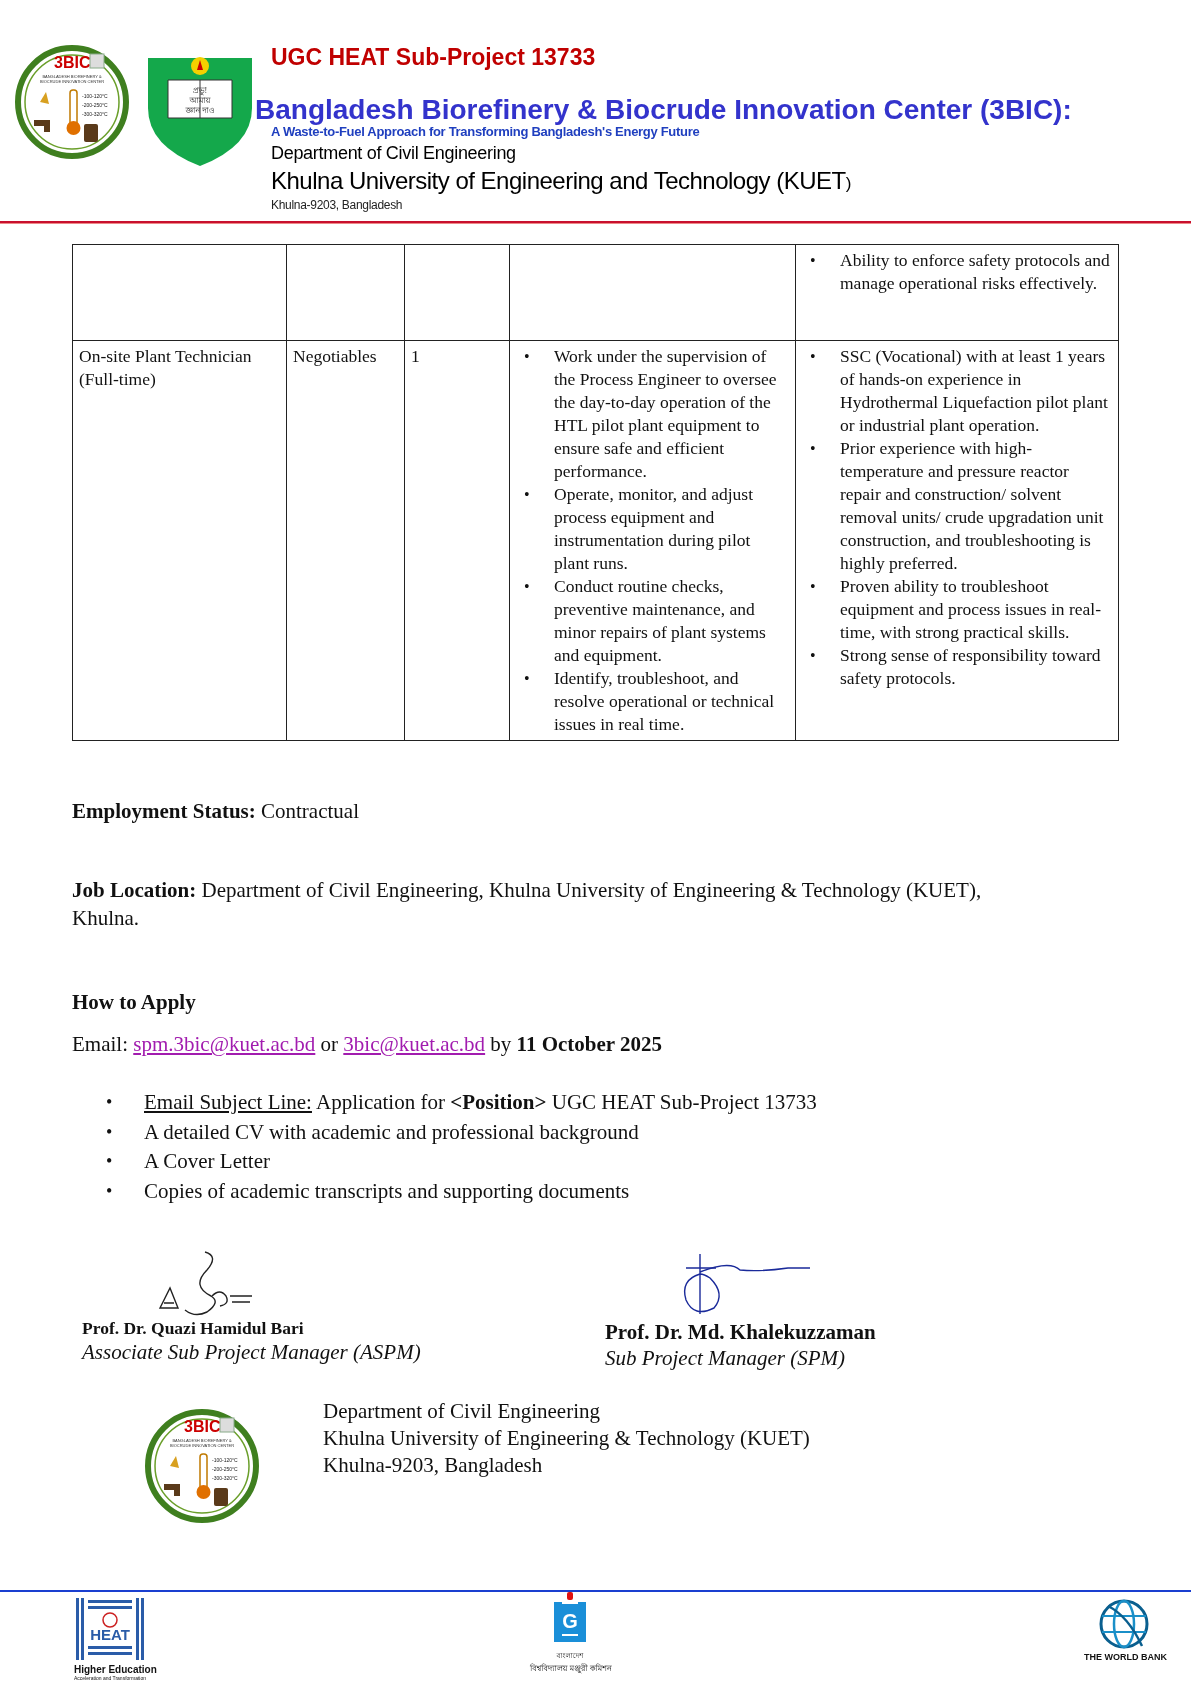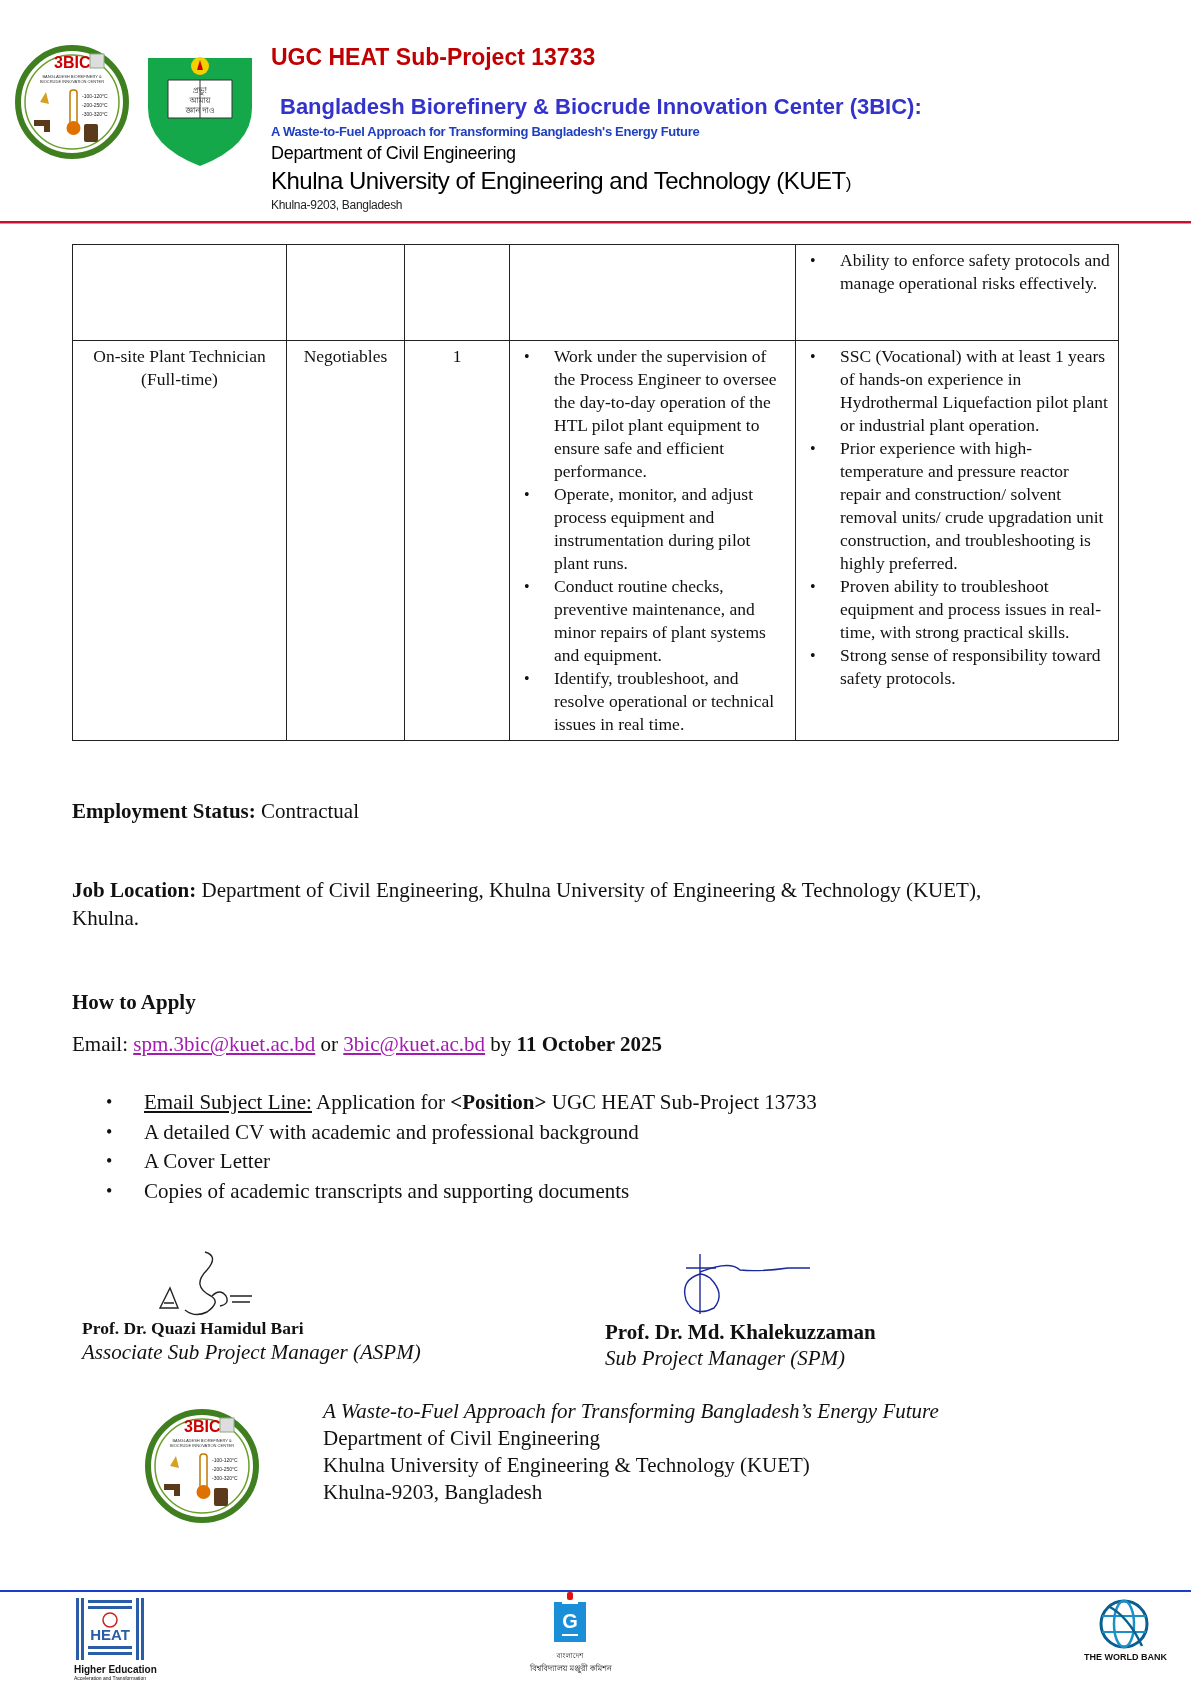--- a/index.html
+++ b/index.html
@@ -1,32 +1,32 @@
 <!DOCTYPE html>
 <html><head>
 <meta charset="utf-8">
 <style>
   html, body { margin: 0; padding: 0; background: #ffffff; }
   body { width: 1191px; height: 1684px; position: relative; overflow: hidden; font-family: "Liberation Serif", serif; color: #111; }
   .abs { position: absolute; }
 
   
   .hdr-title { left: 271px; top: 44px; font-family: "Liberation Sans", sans-serif; font-weight: bold; font-size: 23px; color: #c00000; white-space: nowrap; }
-  .hdr-center { left: 280px; top: 94px; font-family: "Liberation Sans", sans-serif; font-weight: bold; font-size: 22px; color: #3333cc; white-space: nowrap; }
+  .hdr-center { left: 255px; top: 94px; font-family: "Liberation Sans", sans-serif; font-weight: bold; font-size: 28px; color: #3333cc; white-space: nowrap; }
   .hdr-tagline { left: 271px; top: 124px; font-family: "Liberation Sans", sans-serif; font-weight: bold; font-size: 13px; color: #1f3fbf; white-space: nowrap; letter-spacing: -0.3px; }
   .hdr-dept { left: 271px; top: 143px; font-family: "Liberation Sans", sans-serif; font-size: 18px; color: #000; white-space: nowrap; letter-spacing: -0.3px; }
   .hdr-univ { left: 271px; top: 167px; font-family: "Liberation Sans", sans-serif; font-size: 24px; color: #000; white-space: nowrap; letter-spacing: -0.5px; }
   .hdr-univ small { font-size: 17px; }
   .hdr-addr { left: 271px; top: 198px; font-family: "Liberation Sans", sans-serif; font-size: 12px; color: #222; white-space: nowrap; letter-spacing: -0.3px; }
   .hdr-rule { left: 0; top: 221px; width: 1191px; height: 2px; background: #c8102e; border-bottom: 1px solid #e88; }
 
   
   table.jobs { position: absolute; left: 72px; top: 244px; width: 1046px; border-collapse: collapse; font-size: 17.5px; line-height: 23px; table-layout: fixed; }
   table.jobs td { border: 1px solid #222; vertical-align: top; padding: 4px 6px; }
-  table.jobs td.c { text-align: center; }
+  table.jobs td.c { }
   table.jobs ul { margin: 0; padding: 0; list-style: none; }
   table.jobs li { position: relative; padding-left: 38px; }
   table.jobs li::before { content: "\2022"; position: absolute; left: 8px; top: 0; font-size: 16px; }
 
   
   .para { left: 72px; font-size: 21px; line-height: 28px; white-space: nowrap; }
   .para b { font-weight: bold; }
   a.mail { color: #a21caf; }
   ul.apply { position: absolute; left: 72px; top: 1088px; margin: 0; padding: 0; list-style: none; font-size: 21px; line-height: 29.5px; }
   ul.apply li { position: relative; padding-left: 72px; white-space: nowrap; }
@@ -198,21 +198,20 @@
     <circle cx="61.5" cy="86" r="7" fill="#e07000"></circle>
     <text x="70" y="56" font-size="5" font-family="Liberation Sans, sans-serif" fill="#222">-100-120°C</text>
     <text x="70" y="65" font-size="5" font-family="Liberation Sans, sans-serif" fill="#222">-200-250°C</text>
     <text x="70" y="74" font-size="5" font-family="Liberation Sans, sans-serif" fill="#222">-300-320°C</text>
     <rect x="72" y="82" width="14" height="18" rx="2" fill="#5a3a1a"></rect>
     <path d="M22 78 h16 v12 h-6 v-6 h-10 z" fill="#5a3a1a"></path>
     <path d="M28 60 l6 -10 l3 12 z" fill="#d8a020"></path>
   </svg>
 </div>
 <div class="abs org">
-  <div class="i">A Waste-to-Fuel Approach for Transforming Bangladesh’s Energy Future</div>
   <div>Department of Civil Engineering</div>
   <div>Khulna University of Engineering &amp; Technology (KUET)</div>
   <div>Khulna-9203, Bangladesh</div>
 </div>
 
 <div class="abs foot-rule"></div>
 
 <div class="abs" style="left:74px; top:1598px; width:72px; height:80px;">
   <svg width="72" height="62" viewBox="0 0 72 62">
     <rect x="2" y="0" width="3" height="62" fill="#2a5ca8"></rect>

